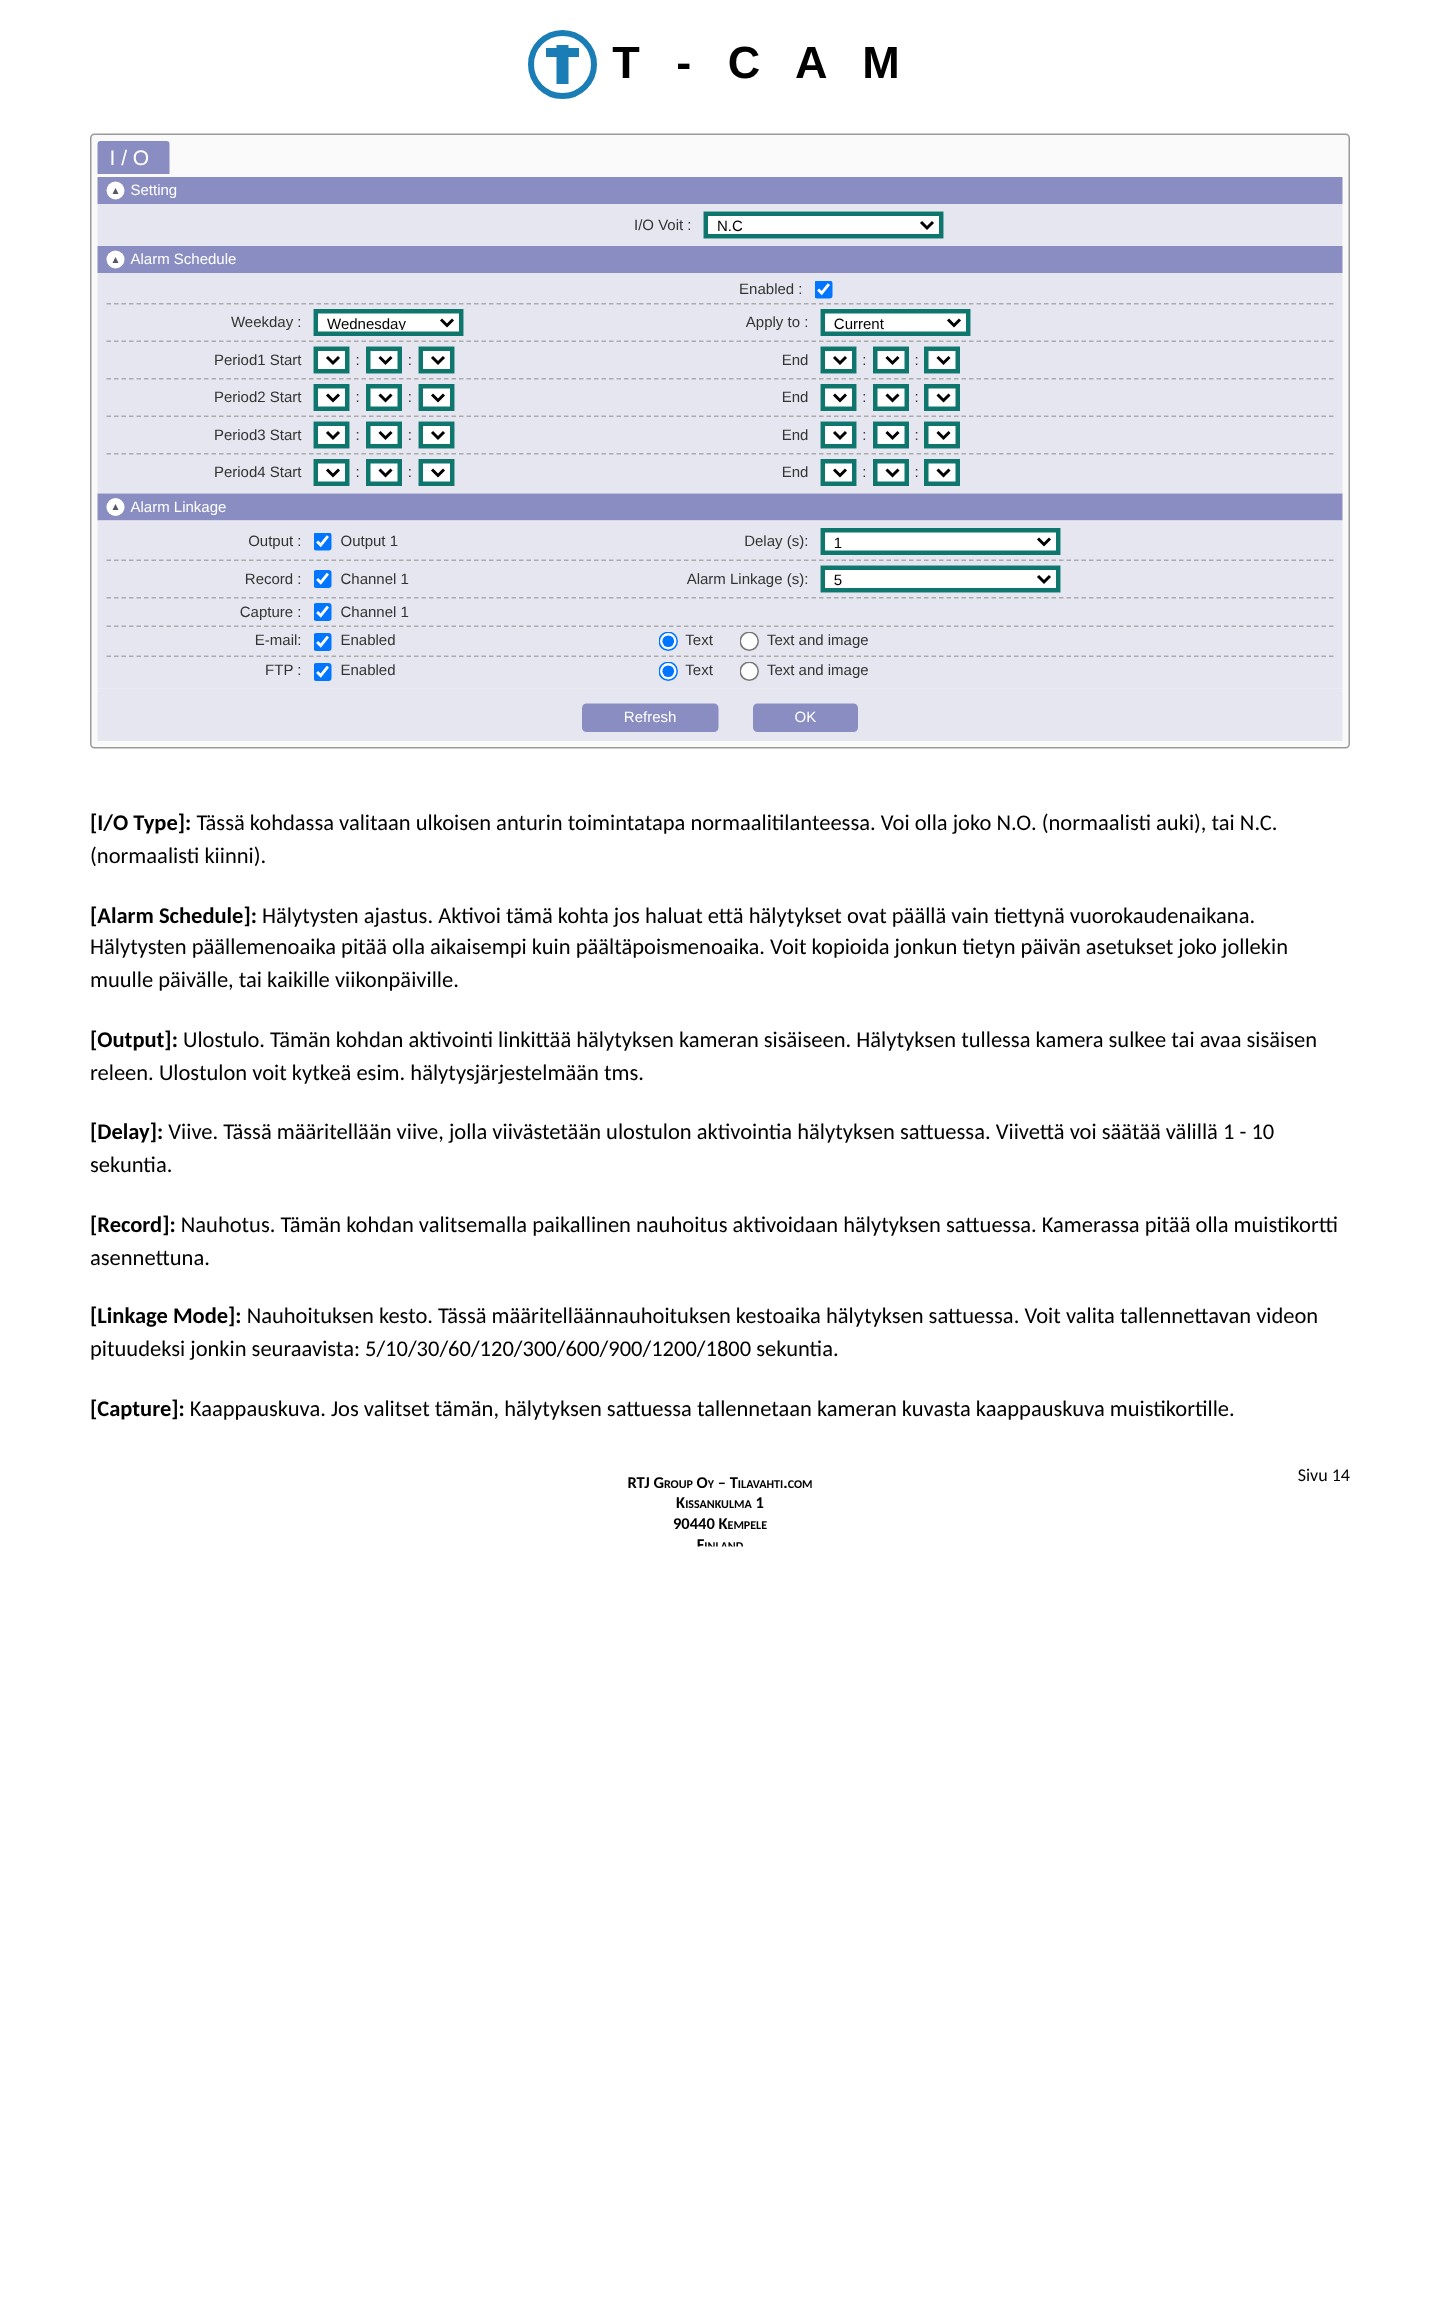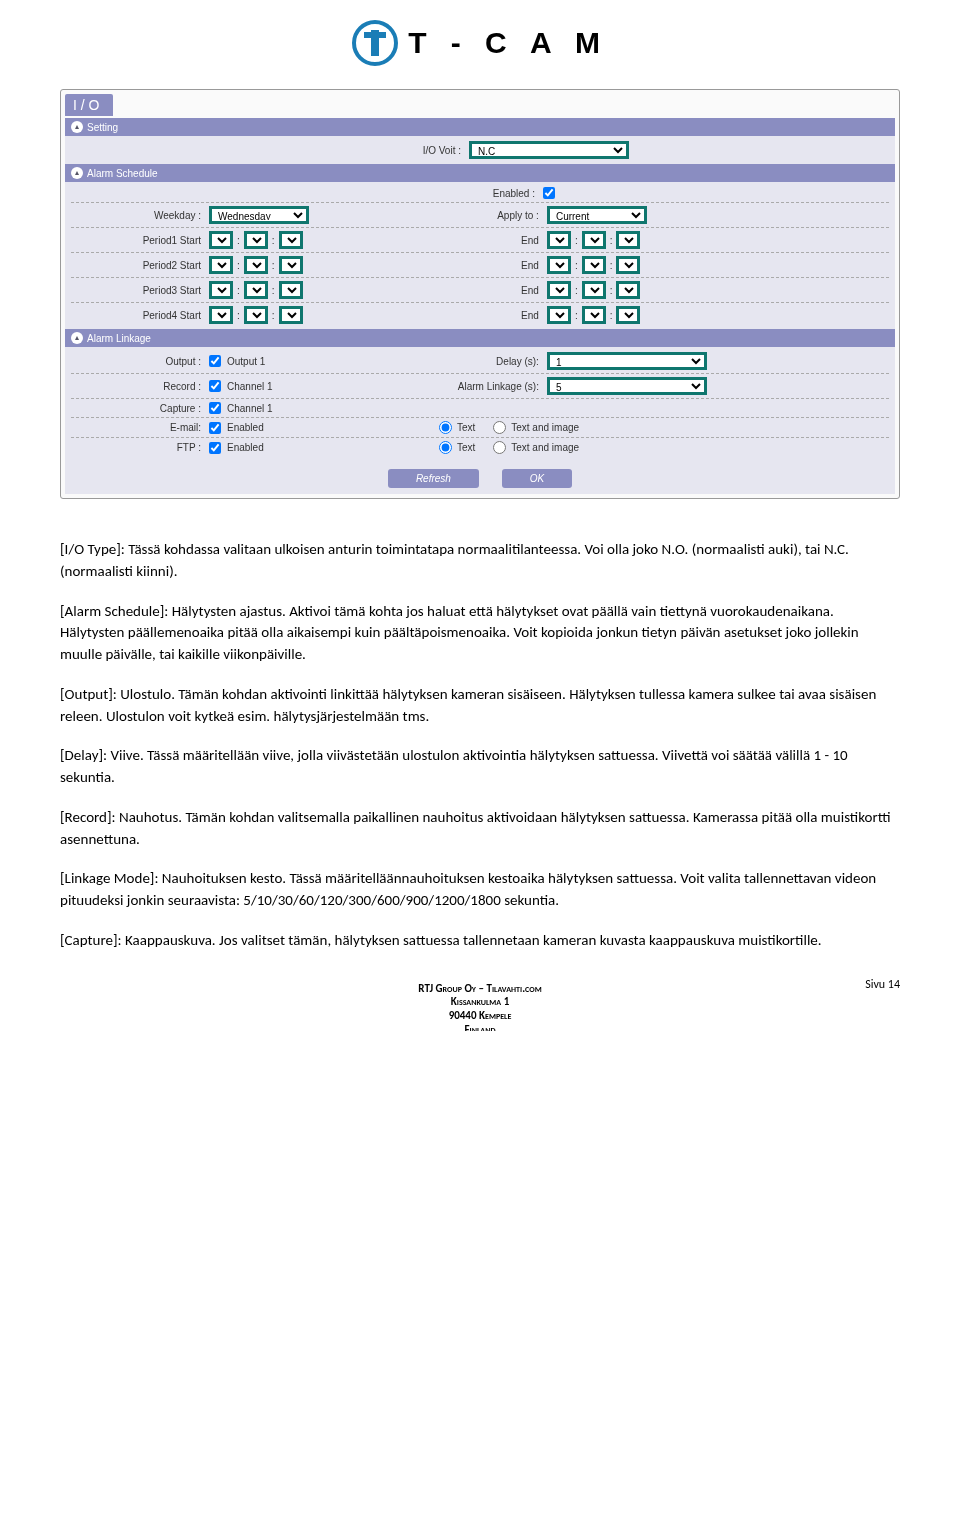--- a/index.html
+++ b/index.html
@@ -75,27 +75,26 @@
   .sel-mid { width: 100px; }
   .sel-sm { width: 24px; }
   input[type=checkbox] { width: 12px; height: 12px; }
   .chk-lbl { font-size: 10px; margin-left: 2px; }
   .radio-grp { display: inline-flex; align-items: center; gap: 5px; font-size: 10px; margin-right: 14px; }
   .btn-bar { text-align: center; padding: 10px 0 6px; background: #e6e6f0; }
   .btn {
     display: inline-block; background: #8a8dc1; color: #fff;
     padding: 4px 28px; font-size: 10px; border-radius: 3px;
     margin: 0 10px;
-    font-style: italic;
   }
 
   
   .doc { font-family: Calibri, Arial, sans-serif; font-size: 15px; line-height: 1.45; }
   .doc p { margin-bottom: 18px; text-align: left; }
-  .doc strong { font-weight: normal; }
+  .doc strong { font-weight: bold; }
 
   .footer {
     text-align: center; font-size: 11px; margin-top: 30px;
     font-family: Calibri, Arial, sans-serif;
   }
   .footer .line { line-height: 1.25; }
   .footer .small-caps { font-variant: small-caps; }
   .page-num {
     position: relative; text-align: right; font-size: 12px;
     font-family: Calibri, Arial, sans-serif; margin-top: -60px;

